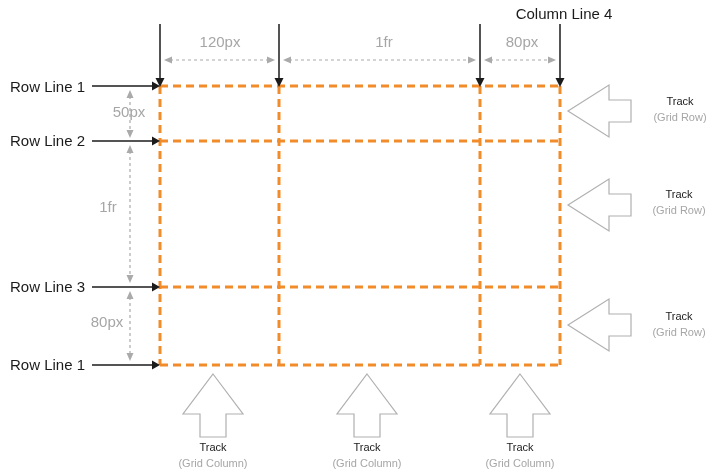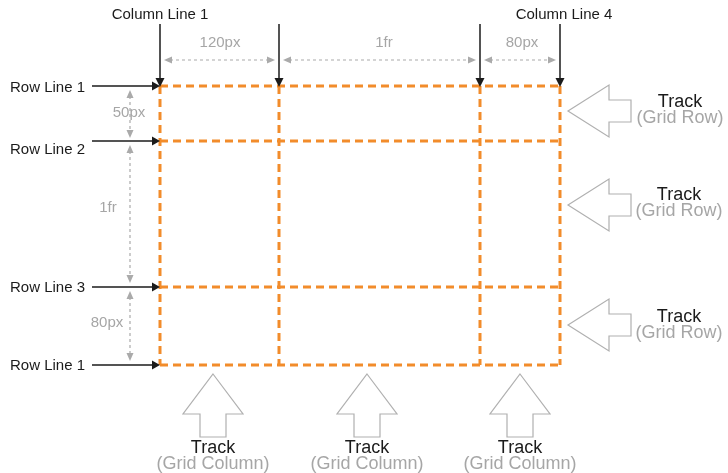--- a/index.html
+++ b/index.html
@@ -17,21 +17,21 @@
   .trackarrow{fill:#FFFFFF;stroke:var(--arrow-outline,#B0B0B0);stroke-width:1.2;}
   
   .lbl{
     position:absolute;font-size:15px;line-height:18px;color:var(--text,#1B1B1B);
     white-space:nowrap;
   }
   .centered{transform:translateX(-50%);}
   .size{color:var(--muted-text,#A6A6A6);}
   .track-label{
     position:absolute;transform:translate(-50%,-50%);text-align:center;
-    font-size:18px;line-height:16px;color:var(--text,#1B1B1B);white-space:nowrap;
+    font-size:11px;line-height:16px;color:var(--text,#1B1B1B);white-space:nowrap;
   }
   .track-label .sub{color:var(--muted-text,#A6A6A6);}
 </style>
 </head>
 <body>
 
 <div class="stage">
 
   <svg class="layer" width="728" height="473" viewBox="0 0 728 473">
 
@@ -98,29 +98,28 @@
       <polygon class="trackarrow" points="568,325 609,299 609,314 631,314 631,336 609,336 609,351"></polygon>
     </g>
 
     <g>
       <polygon class="trackarrow" points="213,374 243,414 226,414 226,437 200,437 200,414 183,414"></polygon>
       <polygon class="trackarrow" points="367,374 397,414 380,414 380,437 354,437 354,414 337,414"></polygon>
       <polygon class="trackarrow" points="520,374 550,414 533,414 533,437 507,437 507,414 490,414"></polygon>
     </g>
   </svg>
 
-  <div class="lbl centered" style="left:160px;top:5px;">Column Line 1</div>
   <div class="lbl centered" style="left:564px;top:5px;">Column Line 4</div>
 
   <div class="lbl size centered" style="left:220px;top:33px;">120px</div>
   <div class="lbl size centered" style="left:384px;top:33px;">1fr</div>
   <div class="lbl size centered" style="left:522px;top:33px;">80px</div>
 
   <div class="lbl" style="left:10px;top:78px;">Row Line 1</div>
-  <div class="lbl" style="left:10px;top:140px;text-align:right;">Row Line 2</div>
+  <div class="lbl" style="left:10px;top:132px;text-align:right;">Row Line 2</div>
   <div class="lbl" style="left:10px;top:278px;">Row Line 3</div>
   <div class="lbl" style="left:10px;top:356px;">Row Line 1</div>
 
   <div class="lbl size centered" style="left:110px;top:103px;margin-left:19px;">50px</div>
   <div class="lbl size centered" style="left:108px;top:198px;">1fr</div>
   <div class="lbl size centered" style="left:107px;top:313px;">80px</div>
 
   <div class="track-label" style="left:680px;top:109px;">
     <div>Track</div>
     <div class="sub">(Grid Row)</div>

